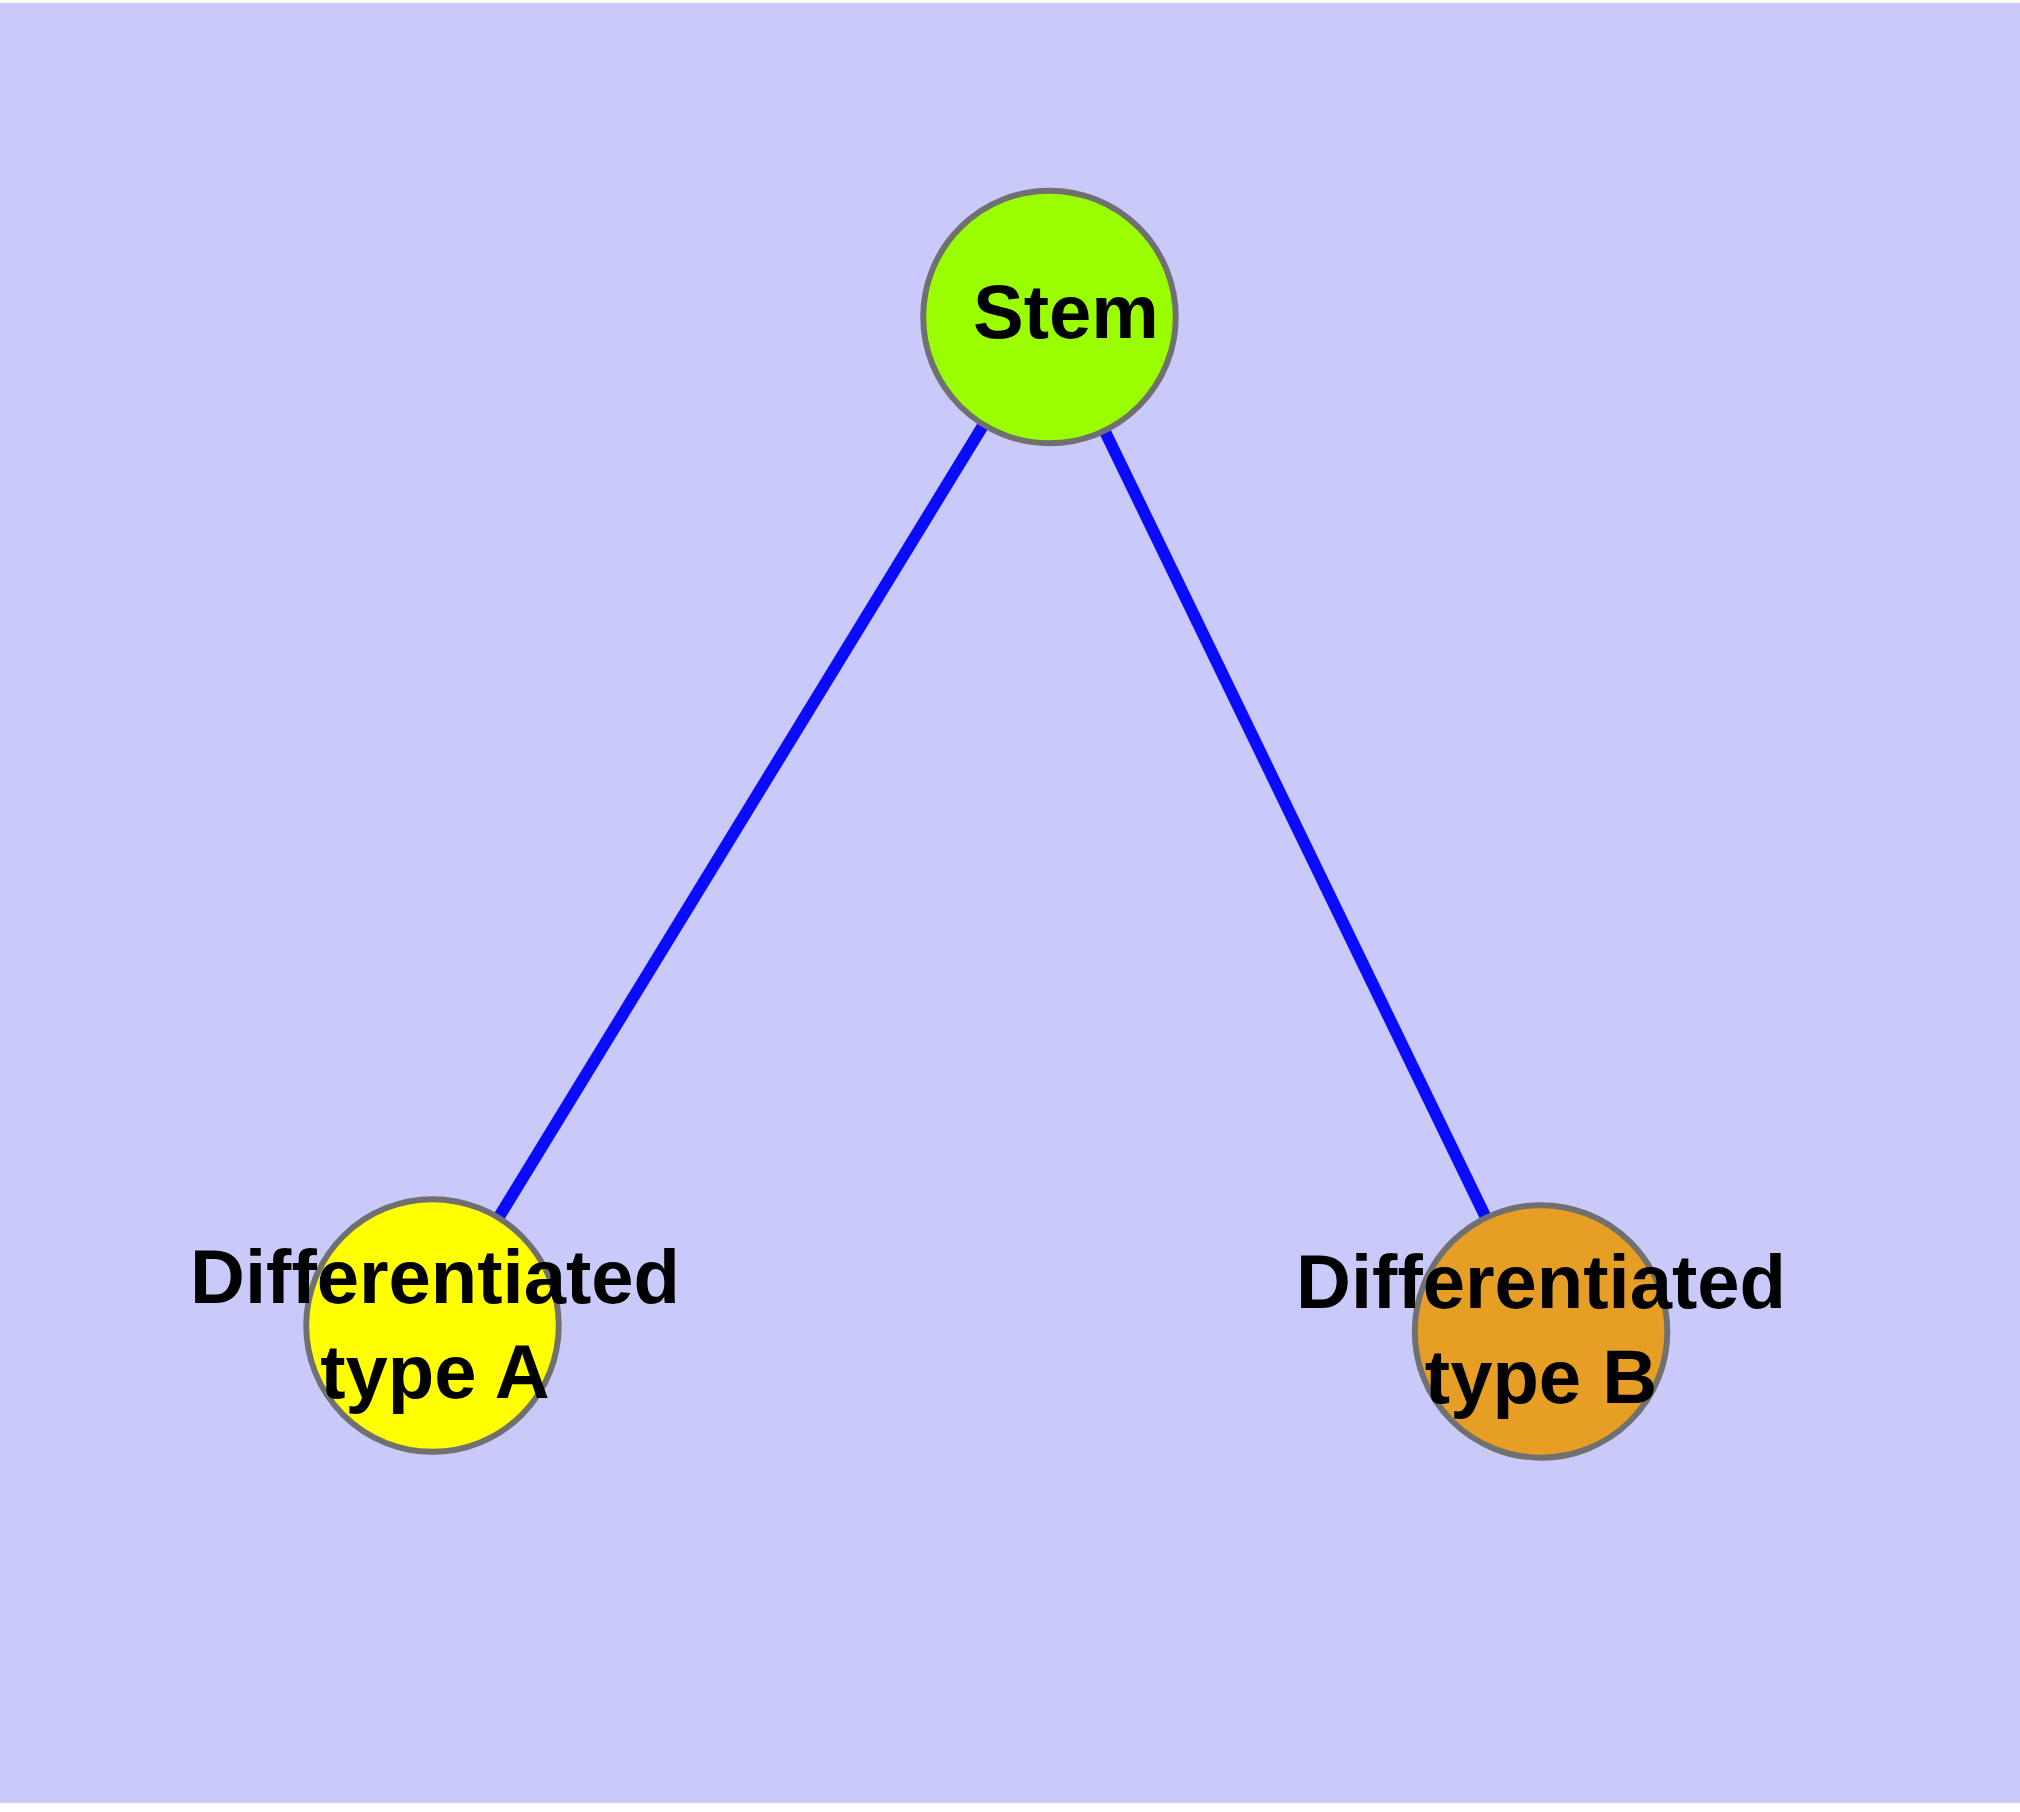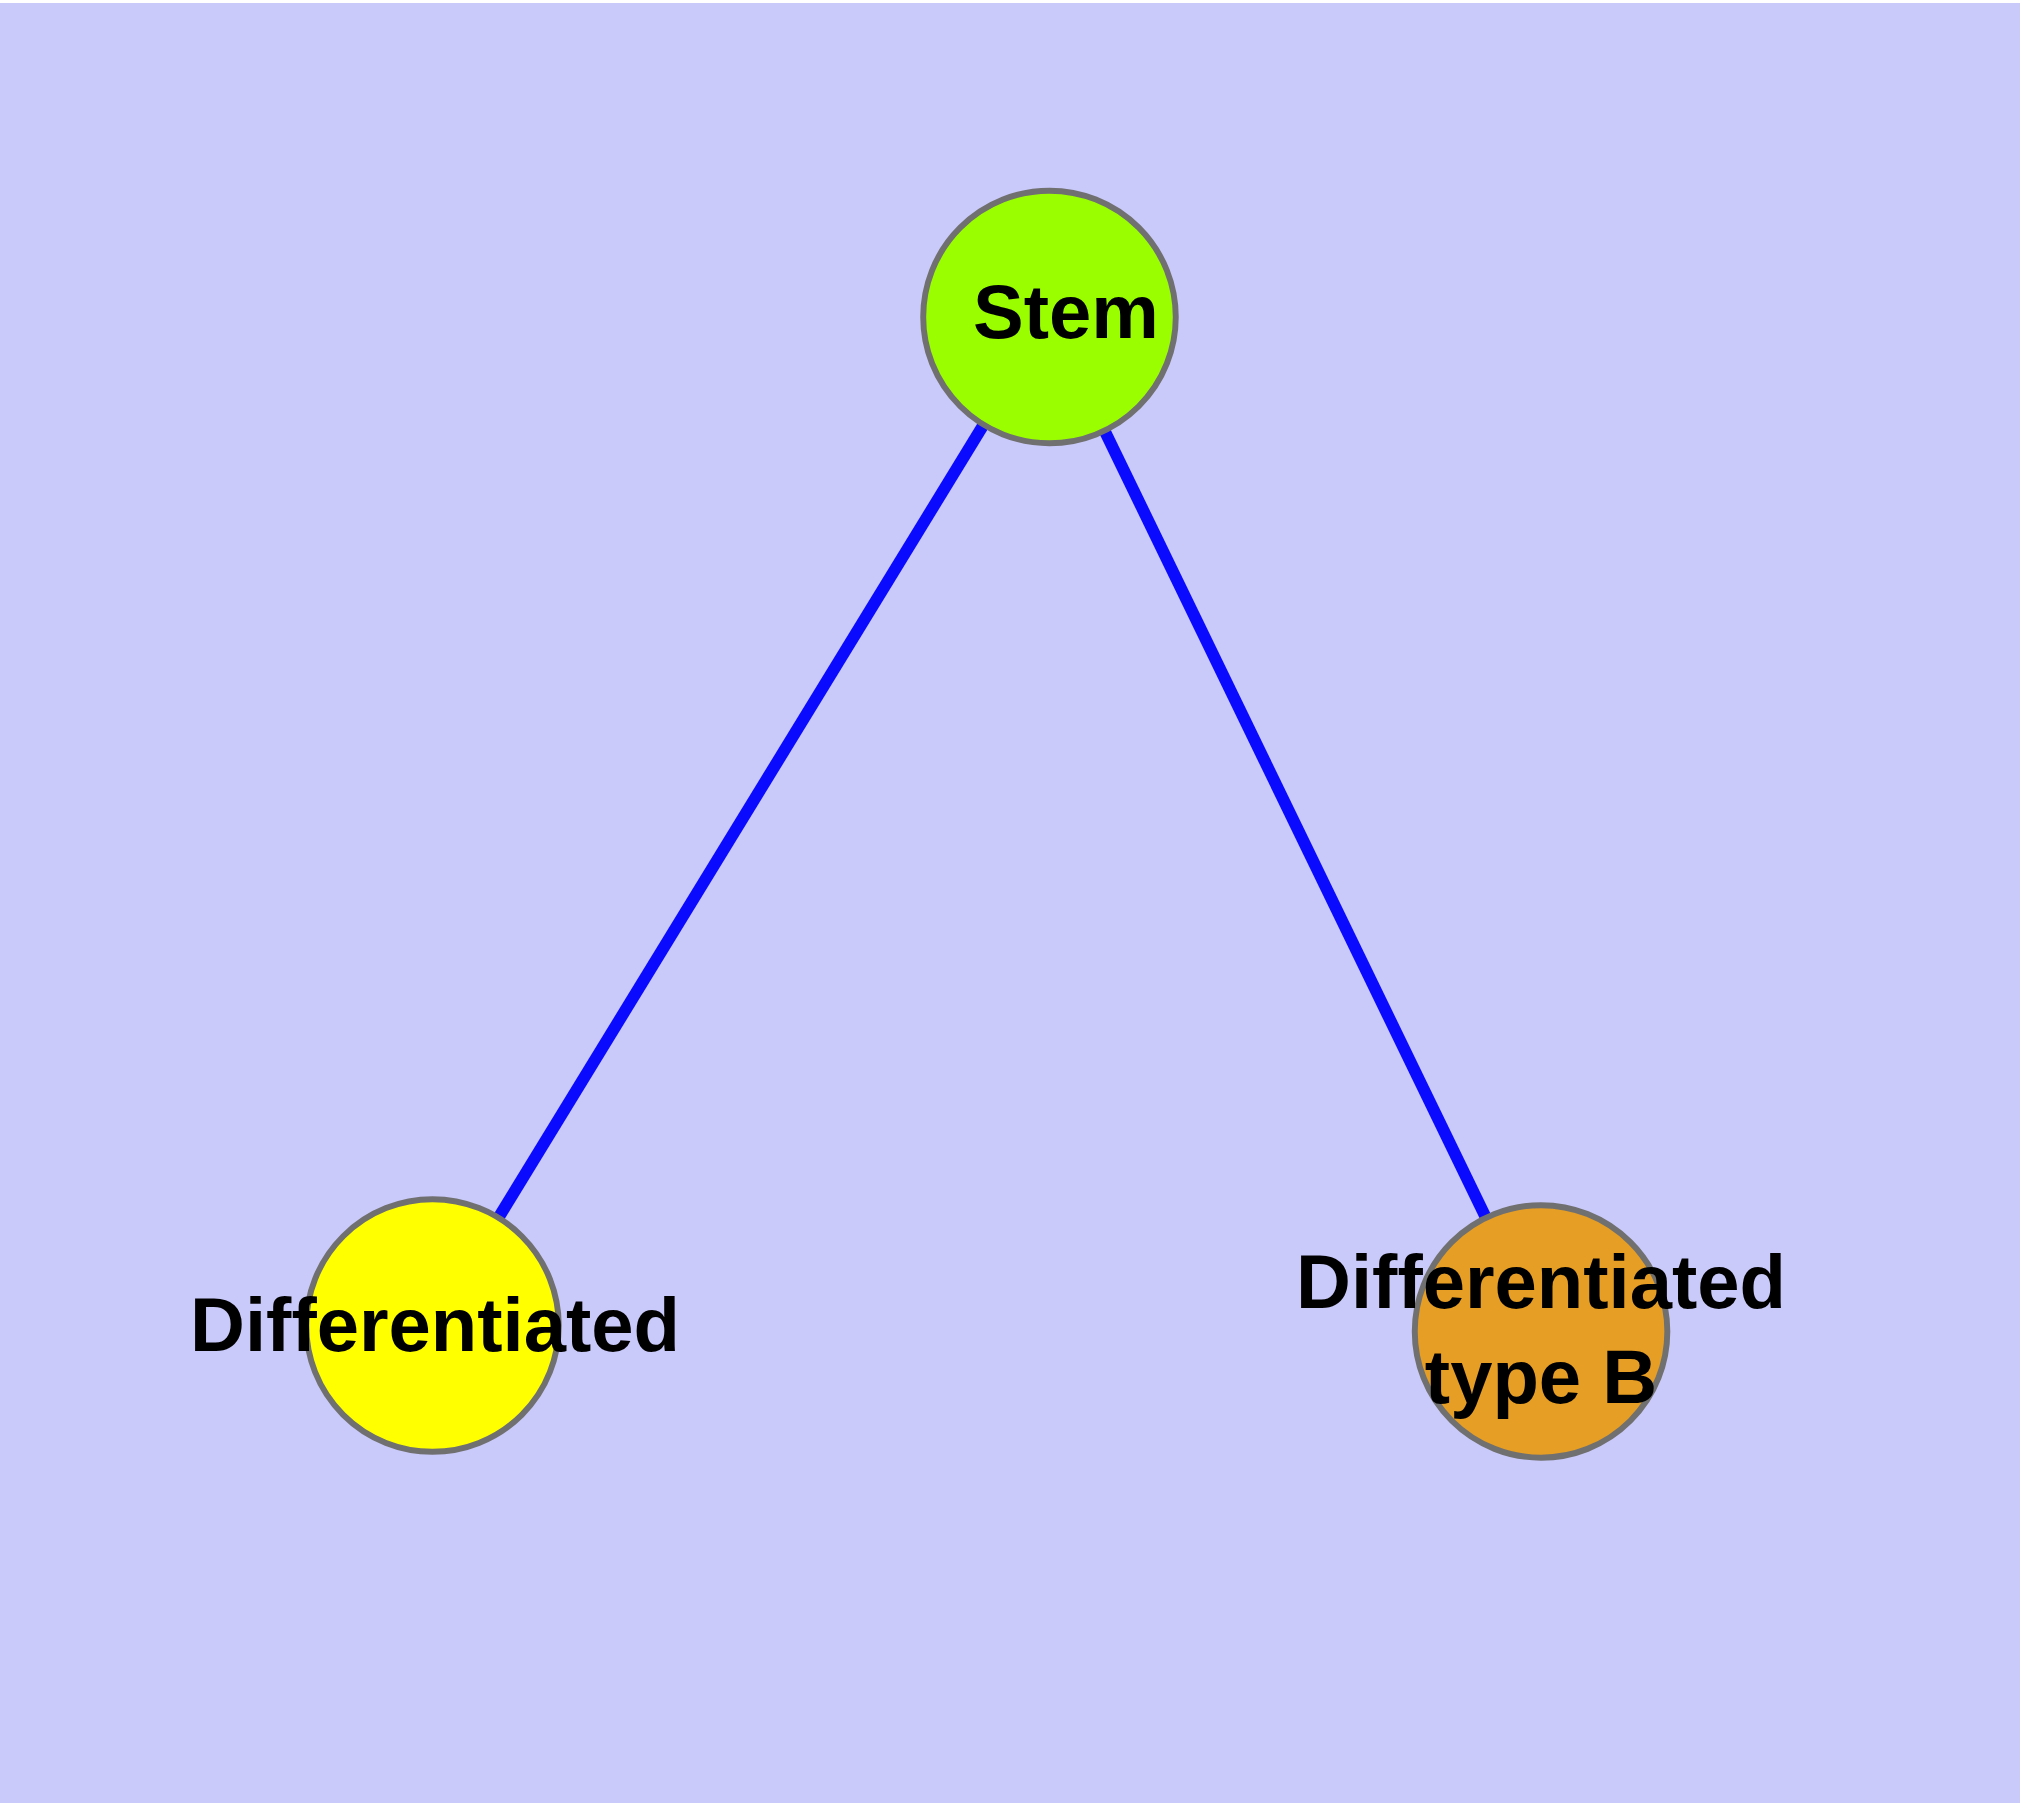--- a/index.html
+++ b/index.html
@@ -60,20 +60,21 @@
 
     <circle cx="1238" cy="374" r="149" stroke-width="7" fill="#9AFE00" stroke="#707070"></circle>
     <circle cx="510" cy="1564" r="149" stroke-width="7" fill="#FFFF00" stroke="#707070"></circle>
     <circle cx="1818" cy="1571" r="149" stroke-width="7" fill="#E69E24" stroke="#707070"></circle>
   </svg>
 
   <div class="node-label label-stem">Stem</div>
 
   <div class="node-label label-type-a">
     <span class="line">Differentiated</span>
+    <span class="line">type A</span>
   </div>
 
   <div class="node-label label-type-b">
     <span class="line">Differentiated</span>
     <span class="line">type B</span>
   </div>
 
 </div>
 
 

